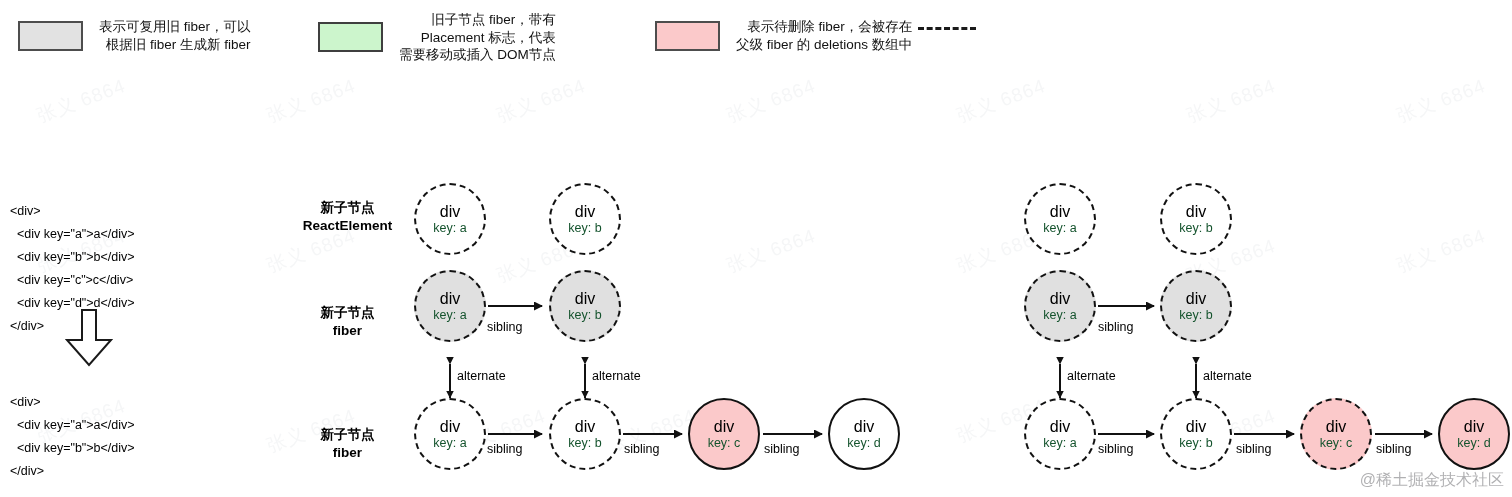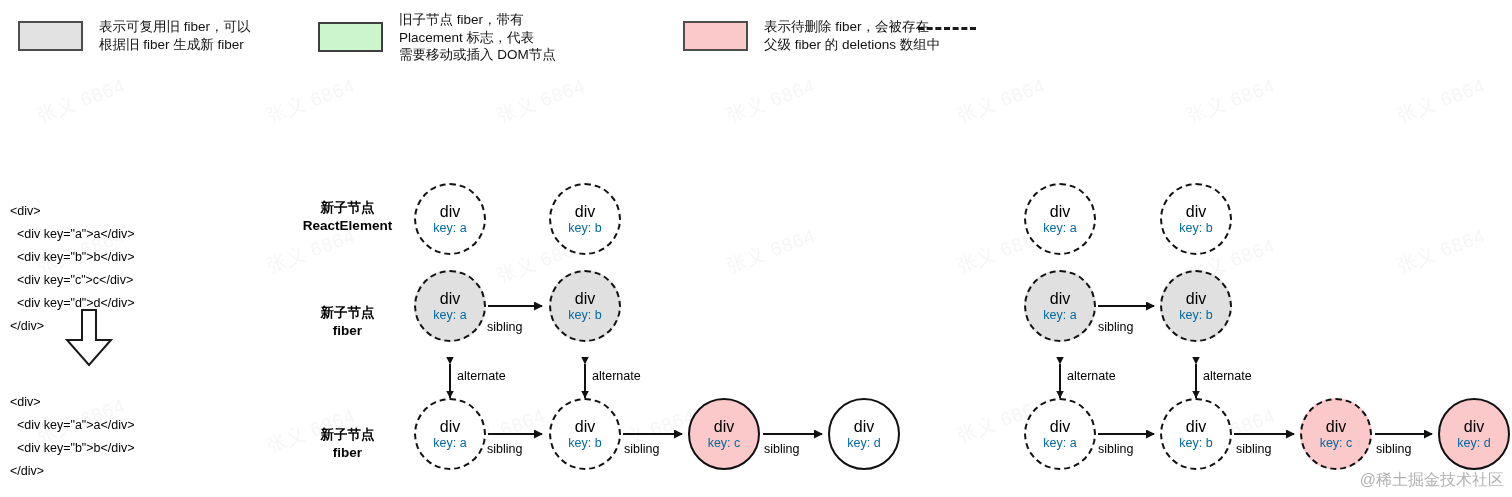--- a/index.html
+++ b/index.html
@@ -32,20 +32,21 @@
     white-space: nowrap;
     letter-spacing: 1px;
   }
 
   
   .legend-item {
     position: absolute;
     display: flex;
     align-items: center;
     z-index: 3;
+    text-align: right;
   }
   .swatch {
     width: 65px;
     height: 30px;
     border: 2px solid #4d4d4d;
     box-sizing: border-box;
     flex: 0 0 auto;
   }
   .swatch.gray  { background: #e2e2e2; }
   .swatch.green { background: #ccf5cc; border-color: #3f3f3f; }
@@ -124,21 +125,21 @@
   .node.fill-pink { background: #fbc9ca; }
   .node.fill-white { background: #ffffff; }
   .node .n-tag {
     font-size: 16px;
     line-height: 17px;
     color: #000;
   }
   .node .n-key {
     font-size: 12.5px;
     line-height: 15px;
-    color: #0369a1;
+    color: #14532d;
     margin-top: 1px;
   }
 
   
   .edge-label {
     position: absolute;
     font-size: 12.5px;
     color: #000;
     z-index: 4;
     white-space: nowrap;
@@ -189,21 +190,21 @@
 根据旧 fiber 生成新 fiber</div>
 </div>
 
 <div class="legend-item" style="left:318px; top:11px;">
   <div class="swatch green" style="align-self:center;"></div>
   <div class="legend-text">旧子节点 fiber，带有
 Placement 标志，代表
 需要移动或插入 DOM节点</div>
 </div>
 
-<div class="legend-item" style="left:655px; top:18px;margin-left:28px;">
+<div class="legend-item" style="left:655px; top:18px;">
   <div class="swatch pink"></div>
   <div class="legend-text">表示待删除 fiber，会被存在
 父级 fiber 的 deletions 数组中</div>
 </div>
 
 <div class="legend-item" style="left:918px; top:25px;">
   <div class="dashline"></div>
 </div>
 
 <div class="code-block" style="left:10px; top:200px;">&lt;div&gt;

